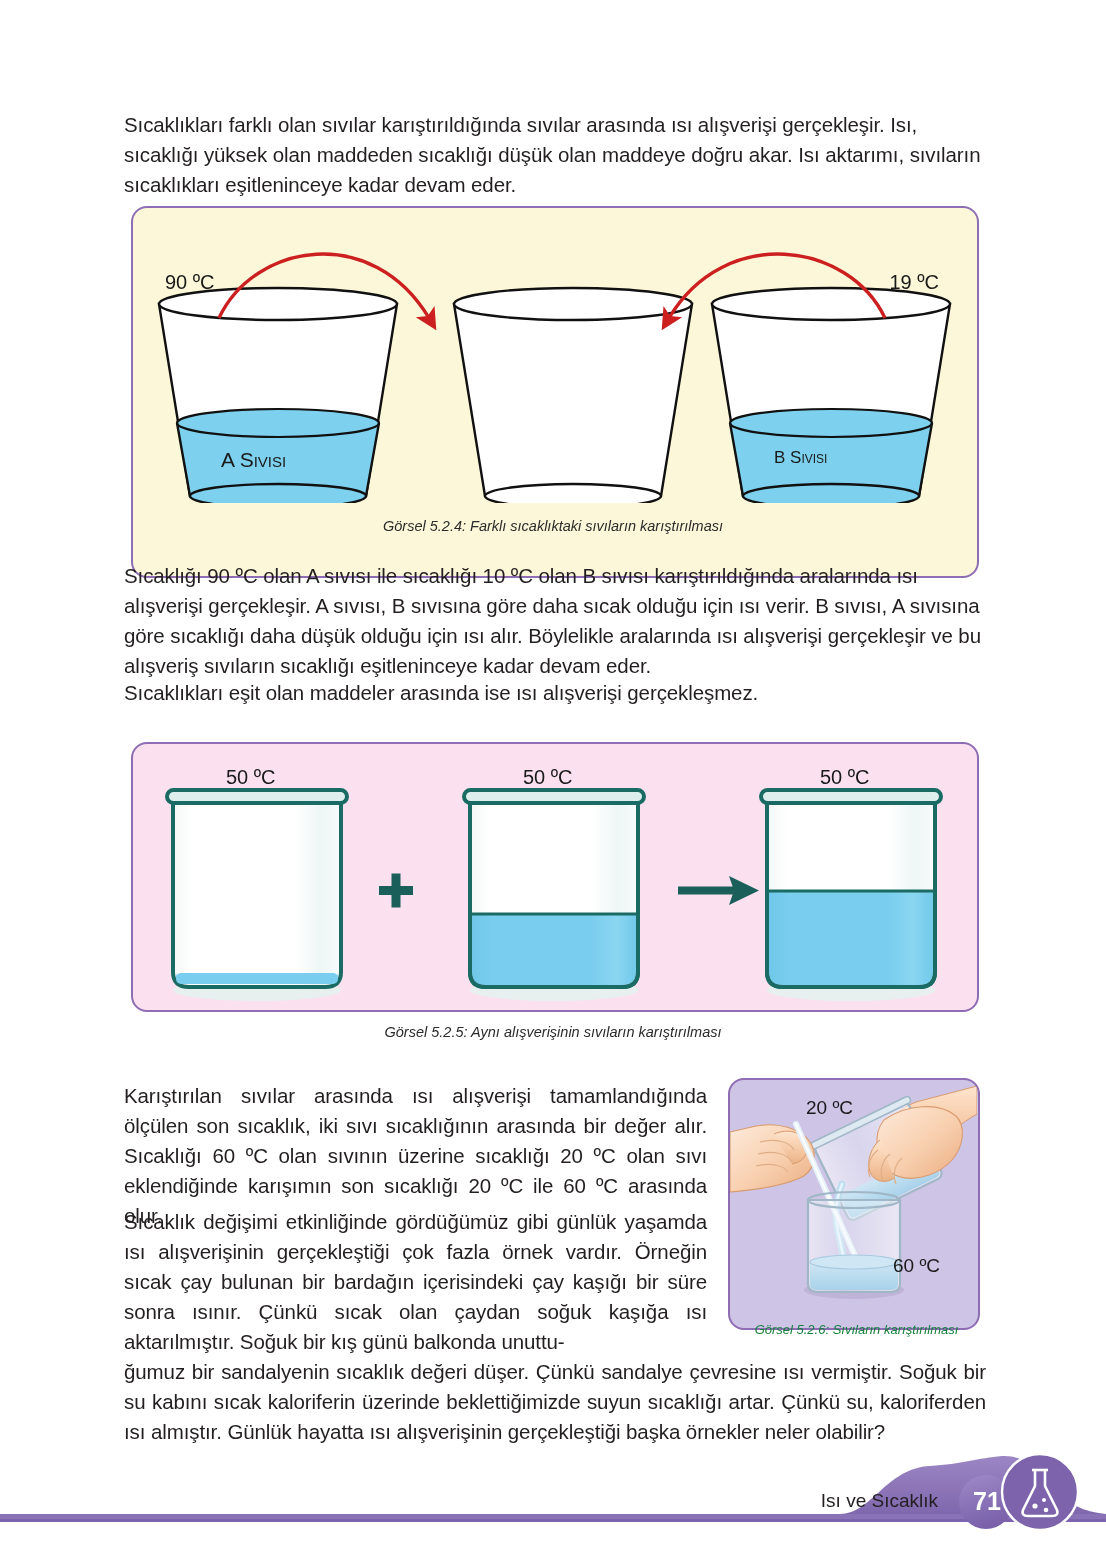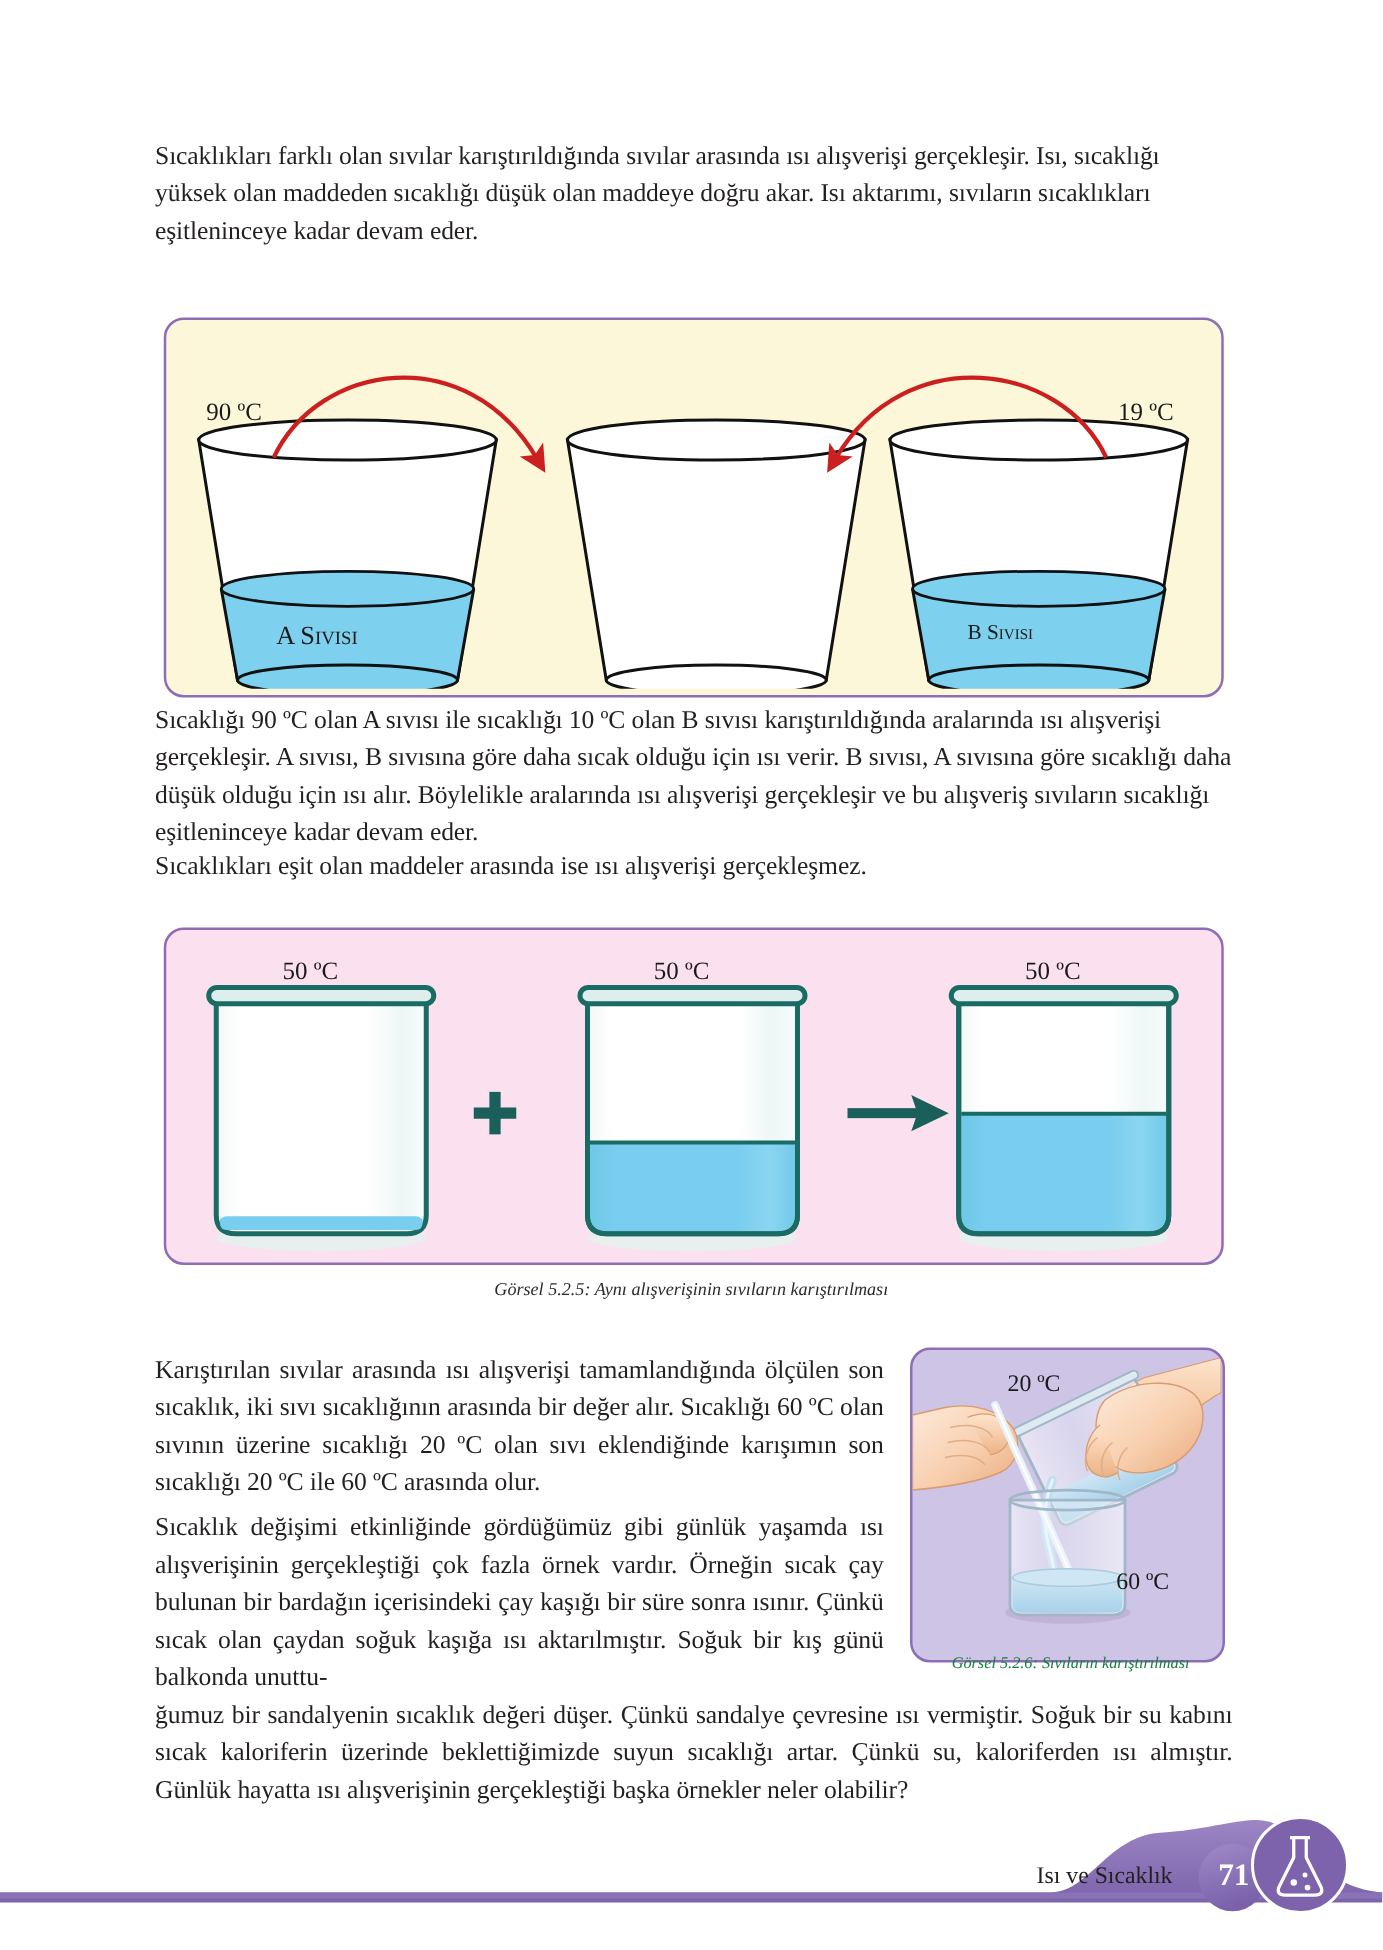--- a/index.html
+++ b/index.html
@@ -12,21 +12,20 @@
     height: 1560px;
     position: relative;
     font-family: "Liberation Sans", sans-serif;
     color: #1a1a1a;
     overflow: hidden;
   }
 
   .page {
     position: absolute;
     inset: 0;
-    font-family: Liberation Serif, serif;
   }
 
   
   .para {
     position: absolute;
     font-size: 20.5px;
     line-height: 30px;
     color: #231f20;
     letter-spacing: -0.1px;
   }
@@ -41,27 +40,26 @@
     width: 100%;
   }
   .smallcaps { font-variant: small-caps; }
 
   
   #fig524 {
     position: absolute;
     left: 131px;
     top: 206px;
     width: 848px;
-    height: 304px;
+    height: 372px;
     background: #fbf7d8;
     border: 2.5px solid #8f6db5;
     border-radius: 16px;
     box-sizing: border-box;
     overflow: hidden;
-    margin-top: 48px;
   }
   #fig524 svg, #fig525 svg { display: block; }
 
   .temp-label {
     position: absolute;
     font-size: 20px;
     color: #1a1a1a;
     white-space: nowrap;
   }
 
@@ -176,20 +174,21 @@
       <path d="M474,110 C 536,16 652,36 690,110" fill="none" stroke="#cc1f1f" stroke-width="3.4" transform="translate(0,0) scale(1,1)" style="display:none"></path>
       <path d="M752,110 C 716,34 592,16 536,110" fill="none" stroke="#cc1f1f" stroke-width="3.4" marker-end="url(#redArrow)"></path>
     </svg>
 
     <div class="temp-label" style="left:32px; top:63px;">90 ºC</div>
     <div class="temp-label" style="right:38px; top:63px;">19 ºC</div>
     <div class="temp-label smallcaps" style="left:88px; top:240px; font-size:21px;">A Sıvısı</div>
     <div class="temp-label smallcaps" style="left:641px; top:240px; font-size:17px;">B Sıvısı</div>
   </div>
 
+  <div class="caption" style="left:0; top:518px;">Görsel 5.2.4: Farklı sıcaklıktaki sıvıların karıştırılması</div>
 
   <div class="para" style="left:124px; top:561px; width:862px;">Sıcaklığı 90 ºC olan A sıvısı ile sıcaklığı 10 ºC olan B sıvısı karıştırıldığında aralarında ısı alışverişi gerçekleşir.  A sıvısı, B sıvısına göre daha sıcak olduğu için ısı verir. B sıvısı, A sıvısına göre sıcaklığı daha düşük olduğu için ısı alır. Böylelikle aralarında ısı alışverişi gerçekleşir ve bu alışveriş sıvıların sıcaklığı eşitleninceye kadar devam eder.</div>
 
   <div class="para" style="left:124px; top:678px; width:862px;">Sıcaklıkları eşit olan maddeler arasında ise ısı alışverişi gerçekleşmez.</div>
 
   <div id="fig525">
     <svg width="843" height="265" viewBox="0 0 843 265">
       <defs>
         <linearGradient id="glassShine" x1="0" y1="0" x2="1" y2="0">
           <stop offset="0%" stop-color="#f3f8f7"></stop>

